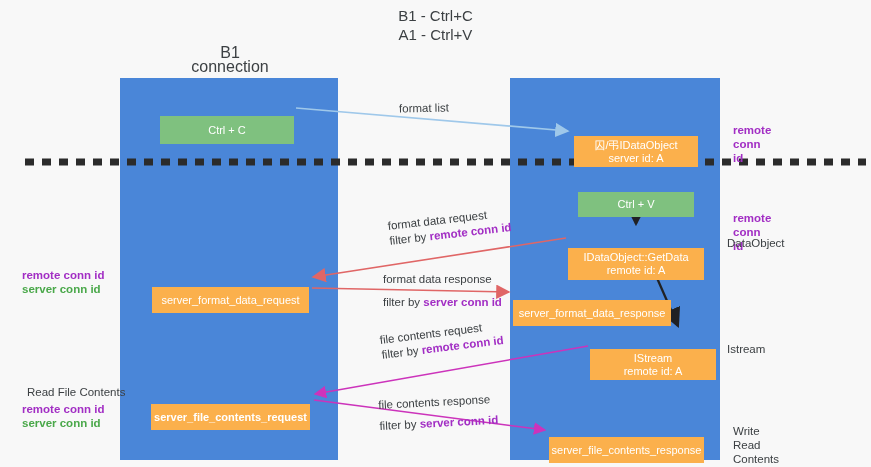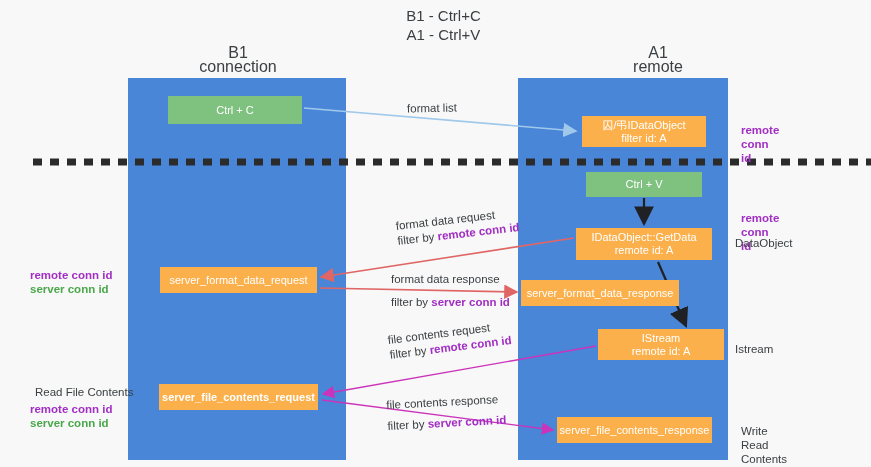--- a/index.html
+++ b/index.html
@@ -9,21 +9,21 @@
   }
   body {
     width: 871px;
     height: 467px;
     position: relative;
     font-family: "Liberation Sans", sans-serif;
     overflow: hidden;
   }
   #canvas {
     position: absolute;
-    left: 8px; top: 0;
+    left: 0; top: 0;
     width: 762px;
     height: 467px;
     background: #f8f8f8;
   }
   .abs { position: absolute; }
 
   
   #title {
     left: 0; top: 6px;
     width: 871px;
@@ -58,20 +58,21 @@
     display: flex;
     flex-direction: column;
     align-items: center;
     justify-content: center;
     color: #ffffff;
     font-size: 11px;
     line-height: 13px;
     text-align: center;
     white-space: pre-line;
     padding: 2px 4px;
+    margin-top: 20px;
   }
   .box.green { background: #7fc17f; }
   .box.orange { background: #fbb04c; }
 
   #box-ctrlc   { left: 160px; top: 96px;  width: 134px; height: 28px; }
   #box-oleobj  { left: 574px; top: 116px; width: 124px; height: 31px; }
   #box-ctrlv   { left: 578px; top: 172px; width: 116px; height: 25px; }
   #box-getdata { left: 568px; top: 228px; width: 136px; height: 32px; }
   #box-sfreq   { left: 152px; top: 267px; width: 157px; height: 26px; }
   #box-sfresp  { left: 513px; top: 280px; width: 158px; height: 26px; }
@@ -124,22 +125,20 @@
 </head>
 <body>
 
 <div id="canvas" class="abs">
 
   <div id="title" class="abs">B1 - Ctrl+C
 A1 - Ctrl+V</div>
 
   <div id="head-b1" class="abs col-head">B1
 connection</div>
-  <div id="head-a1" class="abs col-head">A1
-remote</div>
 
   <div id="lane-b1" class="abs lane"></div>
   <div id="lane-a1" class="abs lane"></div>
 
   <svg id="overlay" class="abs" width="871" height="467" viewBox="0 0 871 467" xmlns="http://www.w3.org/2000/svg">
     <defs>
       <marker id="ah-blue" markerWidth="9" markerHeight="9" refX="8" refY="4.5" orient="auto">
         <path d="M0,0 L9,4.5 L0,9 z" fill="#9fc8ea"></path>
       </marker>
       <marker id="ah-red" markerWidth="9" markerHeight="9" refX="8" refY="4.5" orient="auto">
@@ -165,21 +164,21 @@
 
     <line x1="650" y1="262" x2="678" y2="326" stroke="#202124" stroke-width="2.2" marker-end="url(#ah-black)"></line>
 
     <line x1="588" y1="346" x2="315" y2="394" stroke="#cc33bb" stroke-width="1.4" marker-end="url(#ah-magenta)"></line>
 
     <line x1="314" y1="400" x2="545" y2="430" stroke="#cc33bb" stroke-width="1.4" marker-end="url(#ah-magenta)"></line>
   </svg>
 
   <div id="box-ctrlc" class="abs box green">Ctrl + C</div>
   <div id="box-oleobj" class="abs box orange">囚/弔IDataObject
-filter id: A</div>
+server id: A</div>
   <div id="box-ctrlv" class="abs box green">Ctrl + V</div>
   <div id="box-getdata" class="abs box orange">IDataObject::GetData
 remote id: A</div>
   <div id="box-sfreq" class="abs box orange">server_format_data_request</div>
   <div id="box-sfresp" class="abs box orange">server_format_data_response</div>
   <div id="box-istream" class="abs box orange">IStream
 remote id: A</div>
   <div id="box-sfcreq" class="abs box orange">server_file_contents_request</div>
   <div id="box-sfcresp" class="abs box orange">server_file_contents_response</div>
 

